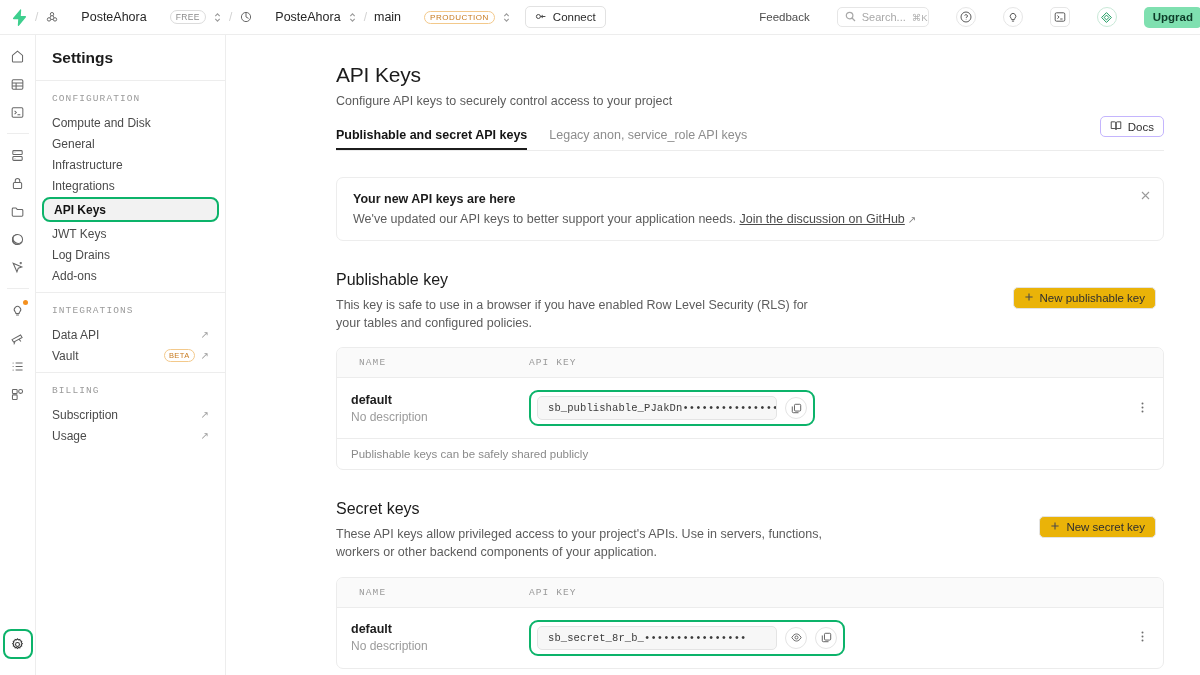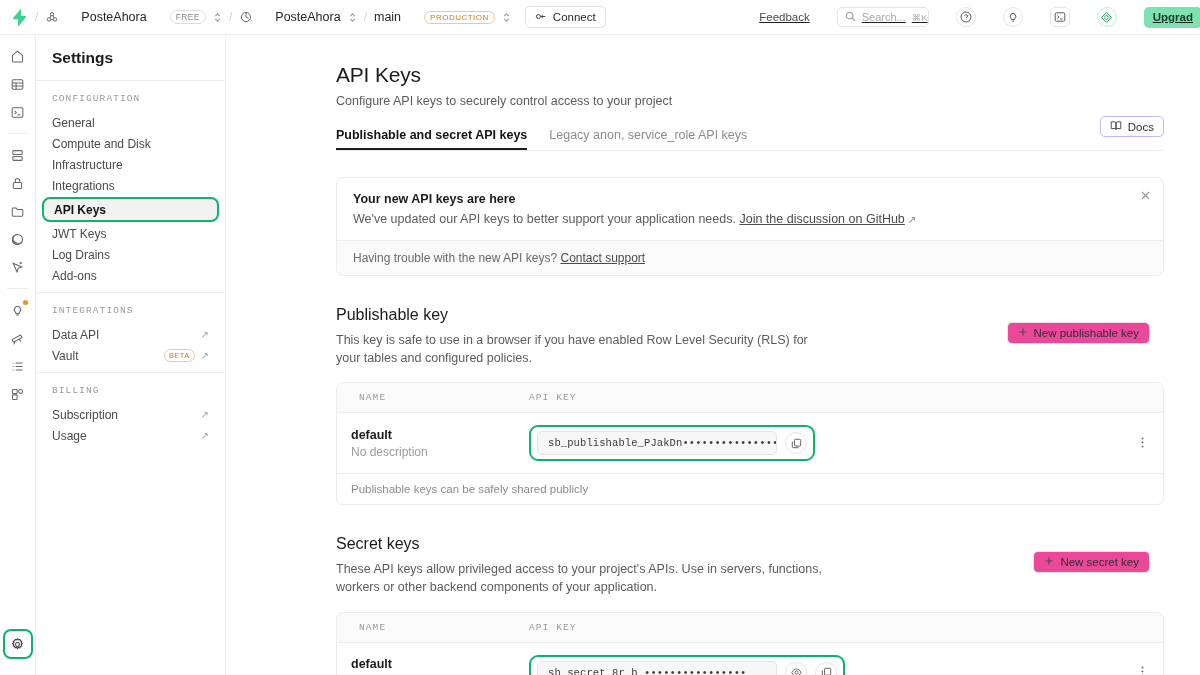--- a/index.html
+++ b/index.html
@@ -35,21 +35,21 @@
   }
   .pill.prod { border-color: #f3c98b; color: #c77b20; background: #fff; font-size: 8px; letter-spacing:.5px; }
   .pill.beta { border-color: #f3c98b; color: #c77b20; font-size: 7.5px; letter-spacing:.4px; padding:1px 4px;}
   .chev-updown { color: #9a9a9a; font-size: 9px; margin-left: 7px; line-height: 1; display:flex; flex-direction:column; }
   .btn-outline {
     display: inline-flex; align-items: center; gap: 6px;
     border: 1px solid #e2e2e2; border-radius: 5px;
     height: 22px; padding: 0 9px;
     font-size: 11.5px; color: #2b2b2b; background: #fff;
   }
-  .topbar-right { margin-left: auto; display: flex; align-items: center; gap: 27px; text-decoration: underline; }
+  .topbar-right { margin-left: auto; display: flex; align-items: center; gap: 27px; }
   .feedback { font-size: 11.5px; color: #4c4c4c; }
   .search-box {
     display: flex; align-items: center; gap: 6px;
     width: 92px; height: 20px; border: 1px solid #e6e6e6;
     border-radius: 5px; padding: 0 7px; color: #a8a8a8; font-size: 11px;
   }
   .search-kbd { margin-left: auto; font-size: 9.5px; color: #b0b0b0; }
   .icon-btn-round {
     width: 20px; height: 20px; border: 1px solid #e6e6e6; border-radius: 50%;
     display: flex; align-items: center; justify-content: center; color: #5a5a5a;
@@ -153,24 +153,24 @@
   .banner-foot a { color: #4b4b4b; text-decoration: underline; }
   .banner-close {
     position: absolute; right: 12px; top: 12px;
     color: #9a9a9a; font-size: 12px; line-height: 1;
   }
 
   .section { margin-top: 30px; position: relative; }
   .section-title { font-size: 16px; font-weight: 400; color: #1b1b1b; }
   .section-desc { font-size: 12.5px; color: #5c5c5c; margin-top: 7px; max-width: 490px; line-height: 1.45; }
   .section-action {
-    position: absolute; right: 14px; top: 16px;
+    position: absolute; right: 8px; top: 16px;
     display: inline-flex; align-items: center; gap: 6px;
     border: 1px solid #e4e4e4; border-radius: 5px; height: 22px;
-    padding: 0 10px; font-size: 11.5px; color: #2f2f2f; background: #ec4899;
+    padding: 0 10px; font-size: 11.5px; color: #2f2f2f; background: #eab308;
   }
 
   .card {
     margin-top: 15px; border: 1px solid #ececec; border-radius: 7px;
     overflow: hidden; background: #fff;
   }
   .card-head {
     display: flex; background: #fafafa; border-bottom: 1px solid #ececec;
     padding: 9px 14px; font-size: 9.5px; letter-spacing: 1.1px; color: #9b9b9b;
     font-family: "Liberation Mono", monospace;
@@ -406,24 +406,24 @@
     </div>
     <div style="height:14px"></div>
   </div>
 
   <div class="sidebar">
     <div class="sidebar-title">Settings</div>
 
     <div class="nav-group">
       <div class="nav-head">CONFIGURATION</div>
       <div class="nav-item">
+        <span>Compute and Disk</span>
+      </div>
+      <div class="nav-item">
         <span>General</span>
-      </div>
-      <div class="nav-item">
-        <span>Compute and Disk</span>
       </div>
       <div class="nav-item">
         <span>Infrastructure</span>
       </div>
       <div class="nav-item">
         <span>Integrations</span>
       </div>
       <div class="nav-item active-ring">
         <span>API Keys</span>
       </div>
@@ -488,24 +488,20 @@
           <div class="tab">Legacy anon, service_role API keys</div>
         </div>
 
         <div class="banner">
           <div class="banner-body">
             <div class="banner-title">Your new API keys are here</div>
             <div class="banner-text">
               <span>We've updated our API keys to better support your application needs.</span>
               <a href="#">Join the discussion on GitHub</a><span style="margin-left:3px;font-size:10px;color:#7b7b7b">↗</span>
             </div>
-          </div>
-          <div class="banner-foot">
-            <span>Having trouble with the new API keys?</span>
-            <a href="#">Contact support</a>
           </div>
           <div class="banner-close">
             <svg width="11" height="11" viewBox="0 0 11 11" fill="none" stroke="#9a9a9a" stroke-width="1.1">
                 <path d="M2 2 L9 9 M9 2 L2 9"></path>
               </svg>
           </div>
         </div>
 
         <div class="section">
           <div class="section-title">Publishable key</div>

